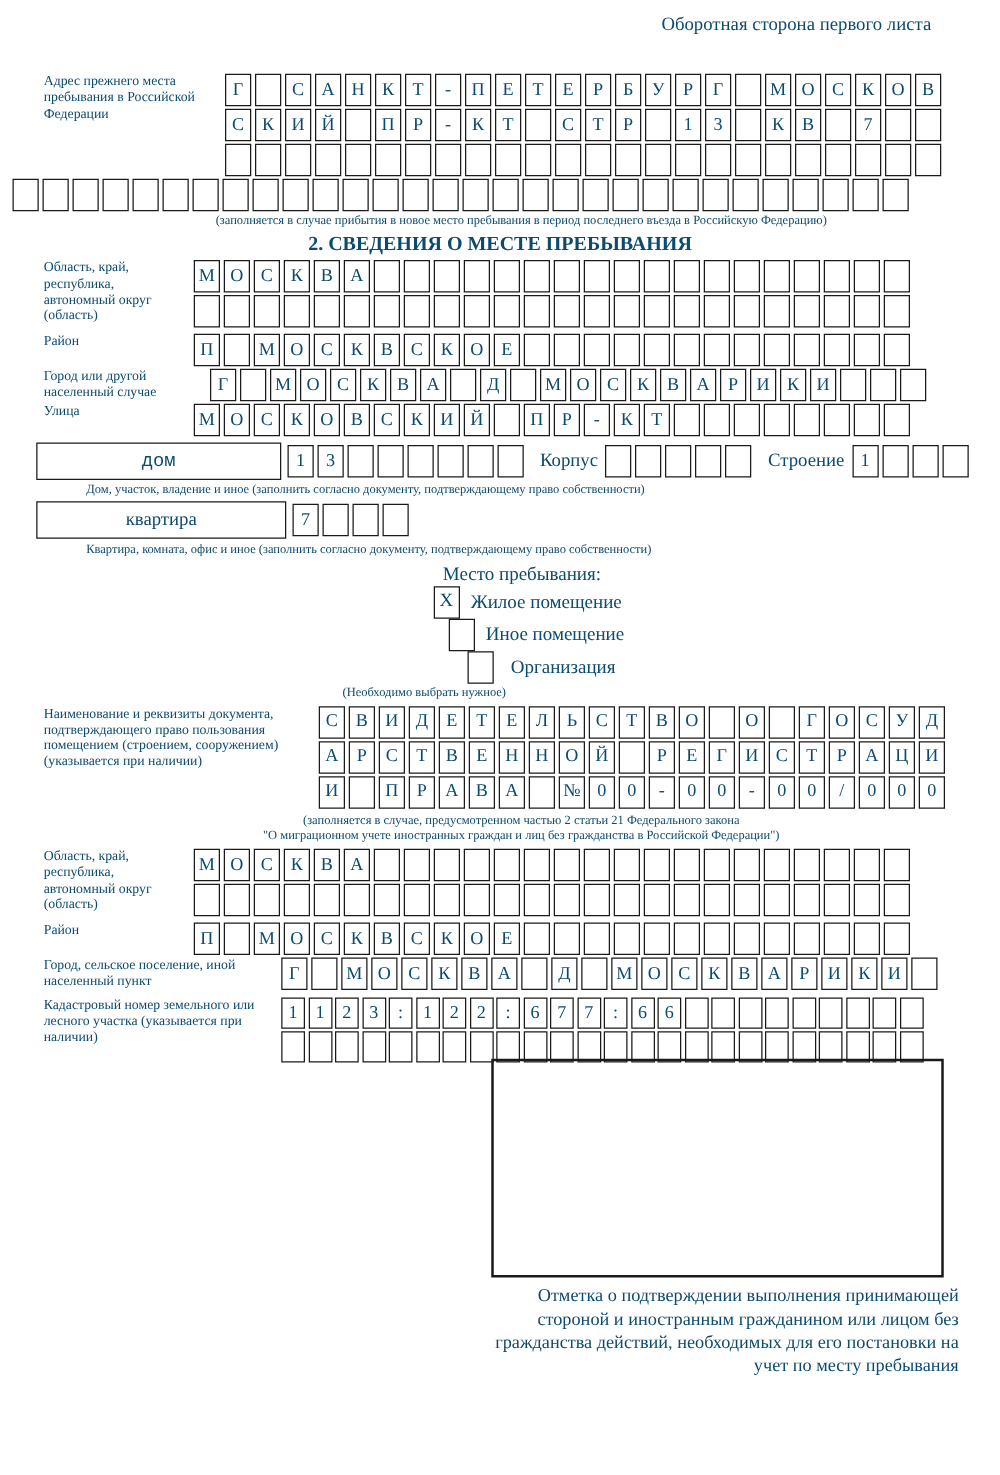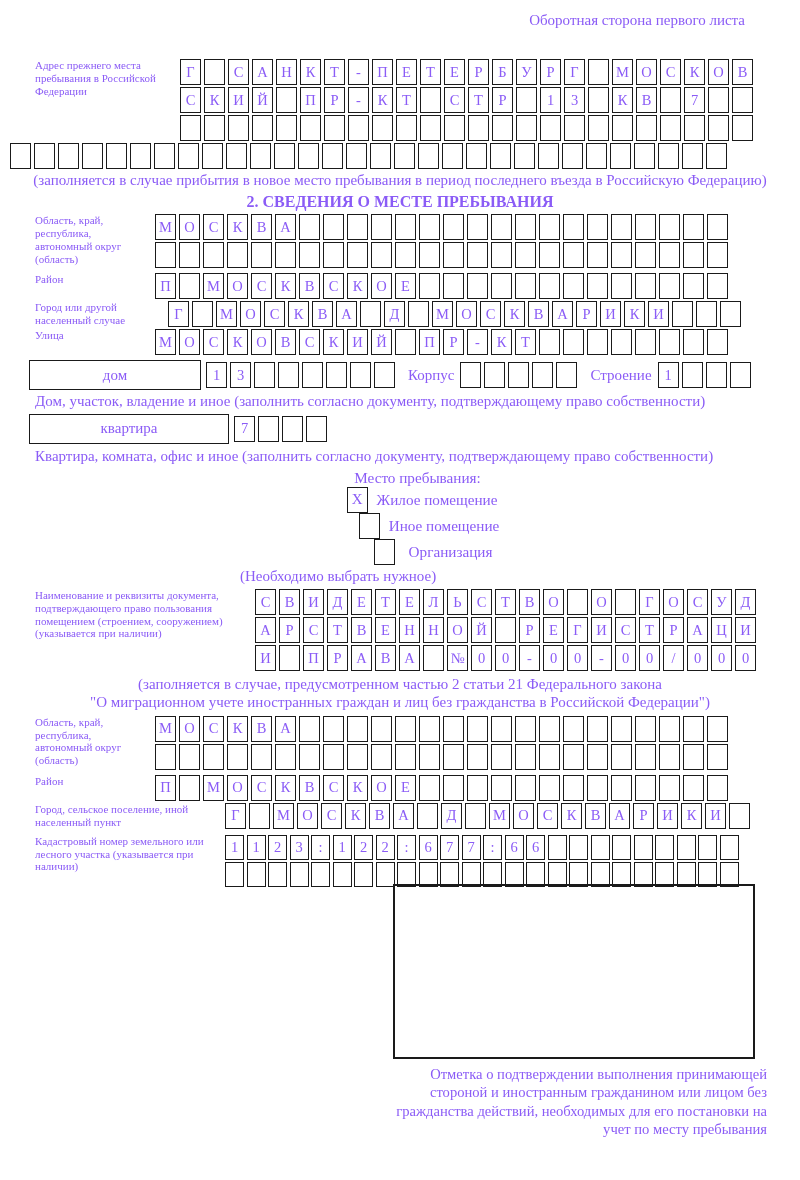--- a/index.html
+++ b/index.html
@@ -1,46 +1,46 @@
 <!DOCTYPE html>
 <html><head>
 <meta charset="utf-8">
 <style>
   * { margin:0; padding:0; box-sizing:border-box; }
   html,body { background:#ffffff; }
   .page {
-    width:800px; height:1180px; background:#ffffff; color:#8b5cf6;
+    width:800px; height:1180px; background:#ffffff; color:#0c4a6e;
     font-family:"Liberation Serif","DejaVu Serif",serif;
     padding:12px 0 0 35px; overflow:hidden; position:relative;
   }
   .header-note { text-align:right; padding-right:55px; font-size:15px; }
   .centered { width:800px; margin-left:-35px; text-align:center; }
   .sec-title { font-weight:bold; font-size:16px; }
-  .note { font-size:15px; line-height:1.22; }
+  .note { font-size:10px; line-height:1.22;padding-left:34px; }
   .field { display:flex; align-items:flex-start; }
   .field.vcenter { align-items:flex-start; }
   .label { font-size:11px; line-height:1.16; flex:none; padding-right:8px; }
   .lw120 { width:120px; } .lw133 { width:133px; } .lw145 { width:145px; }
   .lw190 { width:190px; } .lw220 { width:220px; }
   .cellcol { display:flex; flex-direction:column; }
   .cellrow { display:flex; margin-bottom:2px; }
   .cell {
     flex:none; width:21px; height:26px; border:1.5px solid #1a1a1a;
     margin-right:3px; display:flex; align-items:center; justify-content:center;
     font-size:14.5px;
   }
   .cellrow.sm .cell { width:19px; height:25px; margin-right:2.5px; }
   .cellrow.full { margin-left:-25px; }
   .inline-line { display:flex; align-items:center; margin-left:-6px; }
   .inline-line .cellrow { margin-bottom:0; }
   .labelbox {
     flex:none; border:1.5px solid #1a1a1a; height:30px; margin-right:5px;
     display:flex; align-items:center; justify-content:center; font-size:15px;
   }
-  .bw172 { width:172px; } .bw200 { width:200px; }
+  .bw172 { width:196px;font-family:Liberation Mono, monospace; } .bw200 { width:200px; }
   .inline-label { font-size:15px; margin:0 6px 0 10px; flex:none; }
   .stay-line { display:flex; align-items:center; font-size:15.2px;flex-direction:column; }
   .opt { display:flex; align-items:center; }
   .cbox {
     flex:none; width:21px; height:26px; border:1.5px solid #1a1a1a;
     display:flex; align-items:center; justify-content:center; font-size:15px;
     margin:0 9px;
   }
   .stampbox { width:362px; height:175px; border:2px solid #1a1a1a; margin-left:358px; margin-top:-5px; }
   .stamp-caption { width:386px; margin-left:346px; margin-top:6px; text-align:right; font-size:14.6px; line-height:1.27; }

